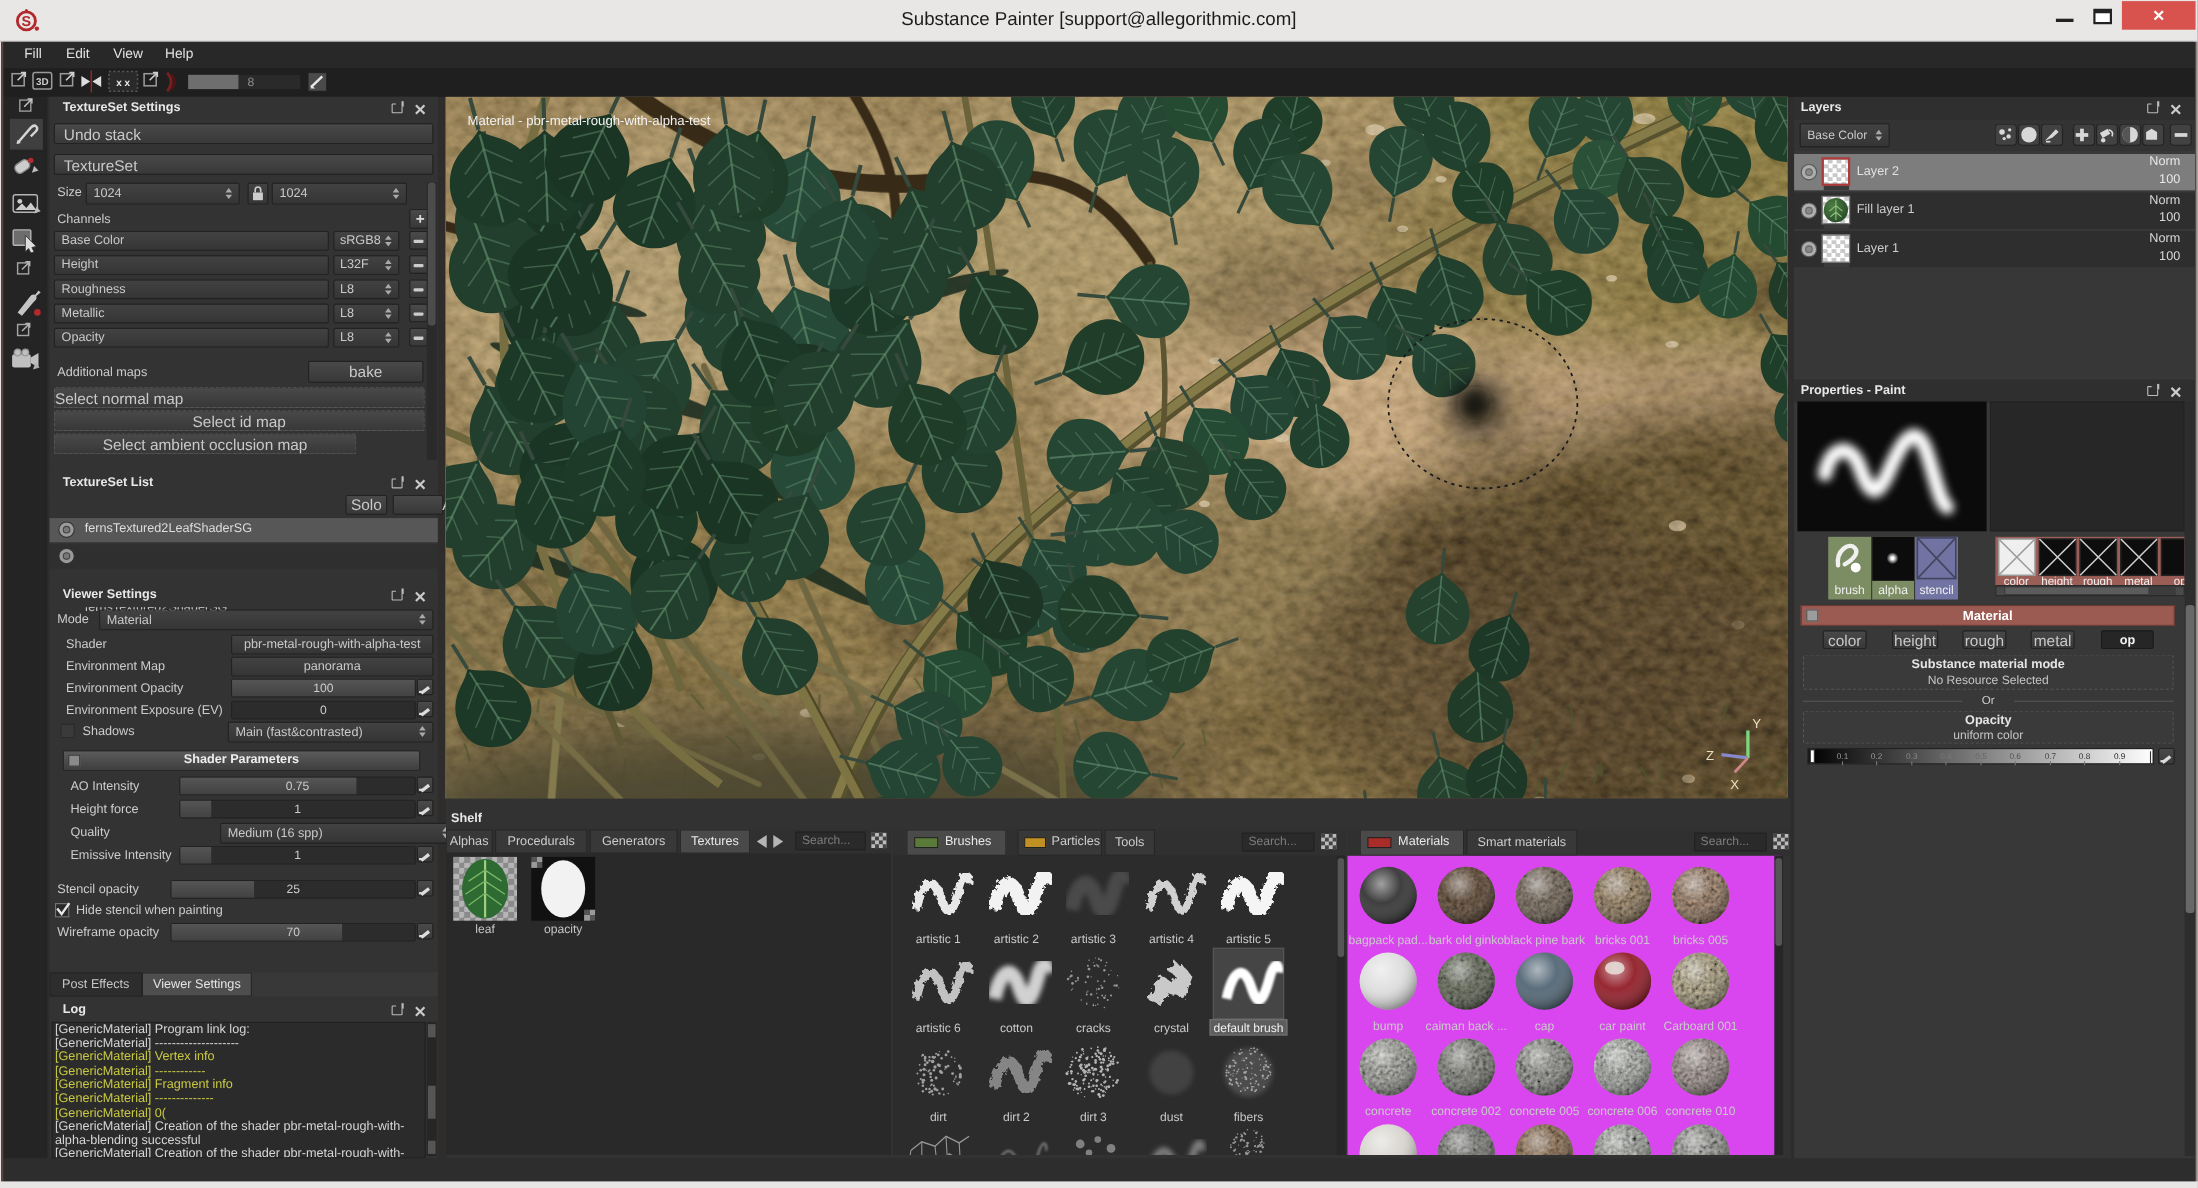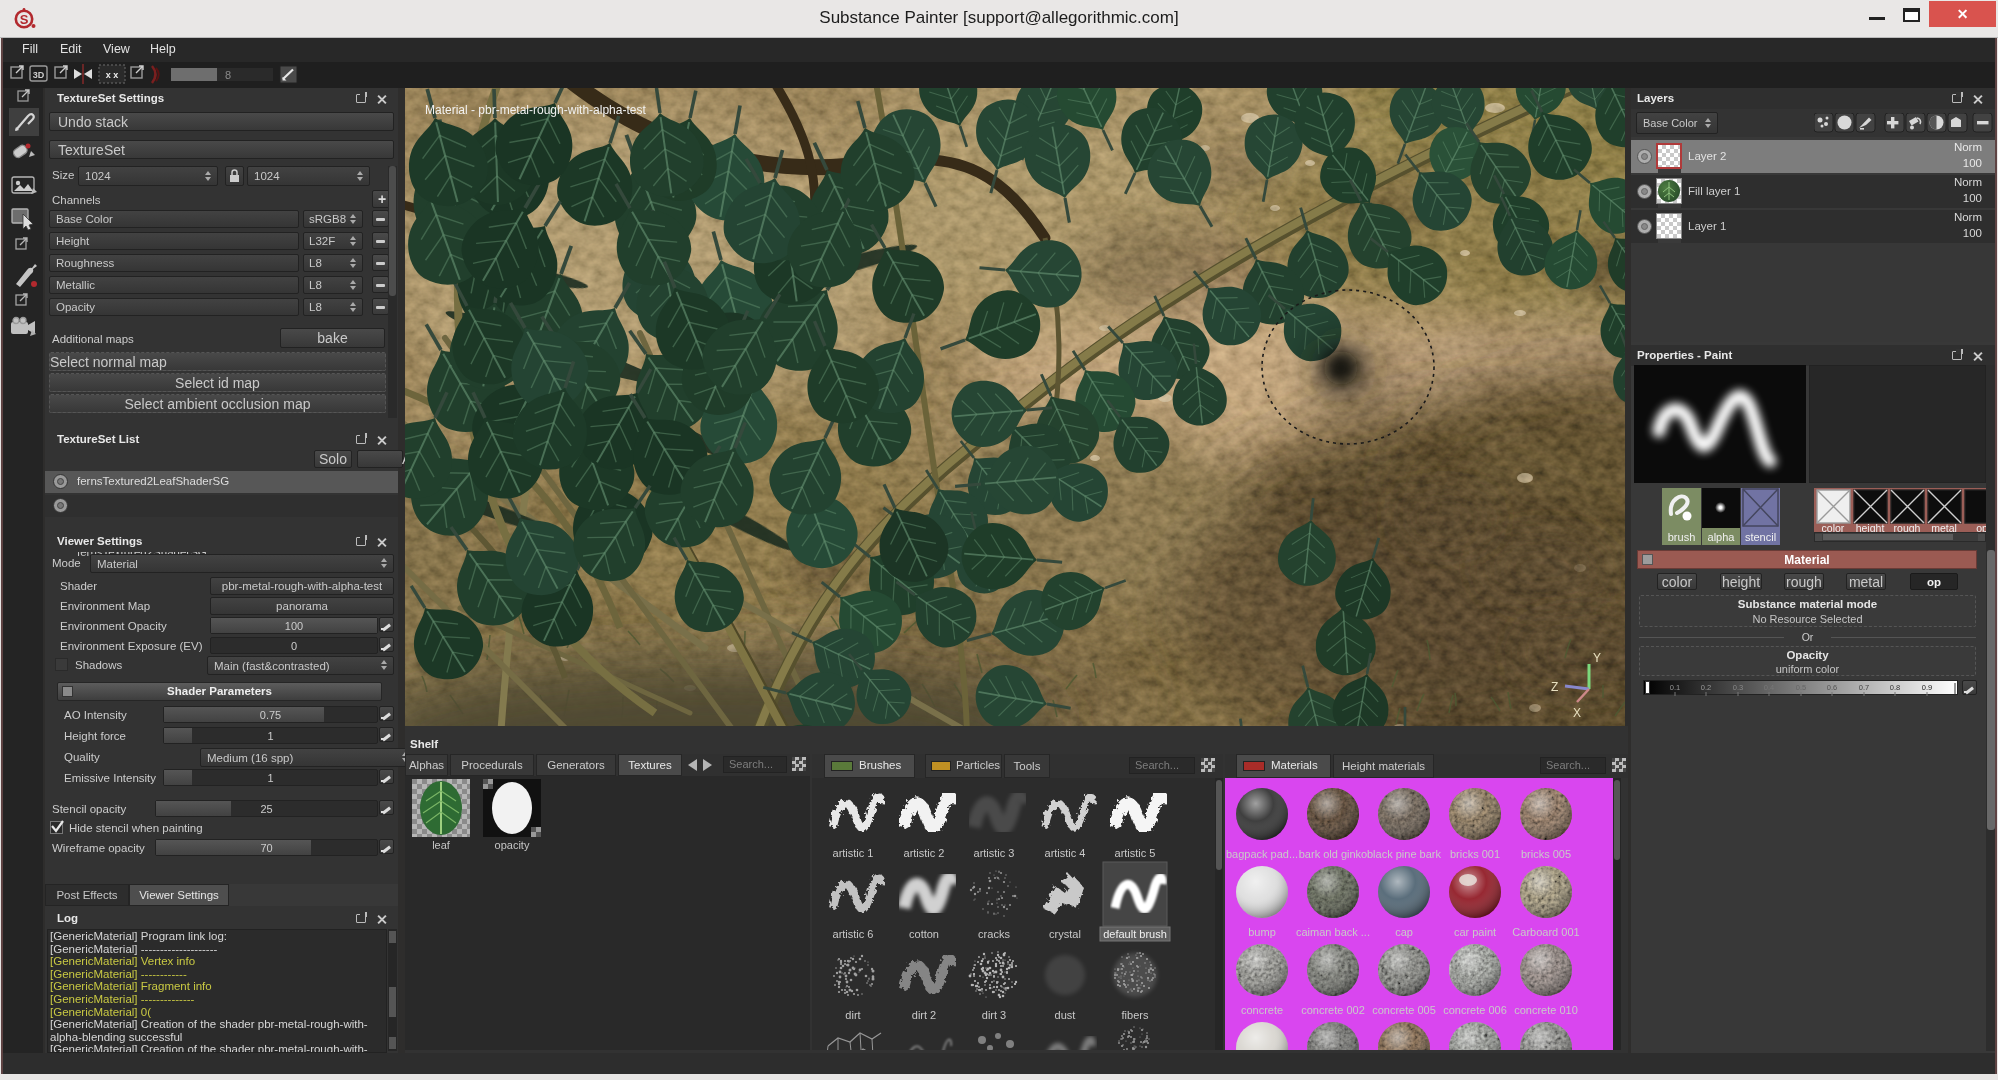--- a/index.html
+++ b/index.html
@@ -166,21 +166,21 @@
  <div class="fld2" style="left:4px;top:188px;width:250px;height:18px;"><span style="margin-left:6px;line-height:17px;">Metallic</span></div>
  <div class="fld2" style="left:258px;top:188px;width:60px;height:18px;"><span style="margin-left:5px;line-height:17px;">L8</span><div class="updn" style="top:2px;"></div></div>
  <div class="minus" style="left:327px;top:188px;width:17px;height:17px;"></div>
  <div class="fld2" style="left:4px;top:210px;width:250px;height:18px;"><span style="margin-left:6px;line-height:17px;">Opacity</span></div>
  <div class="fld2" style="left:258px;top:210px;width:60px;height:18px;"><span style="margin-left:5px;line-height:17px;">L8</span><div class="updn" style="top:2px;"></div></div>
  <div class="minus" style="left:327px;top:210px;width:17px;height:17px;"></div>
  <div class="lbl" style="left:7px;top:245px;">Additional maps</div>
  <div class="fld" style="left:235px;top:240px;width:105px;height:20px;text-align:center;"><span style="line-height:19px;">bake</span></div>
  <div class="fld" style="left:4px;top:264px;width:337px;height:19px;text-align:left;border-style:dashed;border-color:#555;"><span style="line-height:18px;">Select normal map</span></div>
  <div class="fld" style="left:4px;top:285px;width:337px;height:19px;text-align:center;border-style:dashed;border-color:#555;"><span style="line-height:18px;">Select id map</span></div>
- <div class="fld" style="left:4px;top:306px;width:337px;height:19px;text-align:center;border-style:dashed;border-color:#555;"><span style="line-height:18px;">Select ambient occlusion map</span></div>
+ <div class="fld" style="left:4px;top:306px;width:275px;height:19px;text-align:center;border-style:dashed;border-color:#555;"><span style="line-height:18px;">Select ambient occlusion map</span></div>
  <div class="abs" style="left:343px;top:78px;width:9px;height:252px;background:#2a2a2a;">
         <div class="abs" style="left:1px;top:0;width:7px;height:130px;background:#4c4c4c;border-radius:3px;"></div>
       </div>
 
  <div class="phead" style="top:341px;">
         <div class="pt">TextureSet List</div>
         <div class="flic" style="right:32px;top:6px;"></div>
         <div class="xic" style="right:12px;top:6px;"></div>
       </div>
  <div class="fld" style="left:269px;top:362px;width:38px;height:18px;text-align:center;"><span style="line-height:17px;">Solo</span></div>
@@ -1267,21 +1267,21 @@
           <div class="abs" style="left:1px;top:2px;width:6px;height:90px;background:#555;border-radius:3px;"></div>
         </div>
  </div>
 
  <div class="abs" style="left:820px;top:0;width:403px;height:327px;background:#323232;">
   <div class="abs" style="left:0;top:28px;width:403px;height:24px;background:#303030;">
    <div class="abs" style="left:11px;top:0;width:95px;height:24px;background:#4a4a4a;border:1px solid #262626;">
             <div class="abs" style="left:6px;top:6px;width:22px;height:10px;background:#a92c28;border:1px solid #222;"></div>
             <span style="position:absolute;left:34px;top:4px;font-size:11.5px;color:#e8e8e8;">Materials</span>
           </div>
-   <div class="abs" style="left:108px;top:0;width:101px;height:24px;background:#383838;border:1px solid #262626;color:#ccc;font-size:11.5px;text-align:center;line-height:23px;">Height materials</div>
+   <div class="abs" style="left:108px;top:0;width:101px;height:24px;background:#383838;border:1px solid #262626;color:#ccc;font-size:11.5px;text-align:center;line-height:23px;">Smart materials</div>
    <div class="abs" style="left:315px;top:3px;width:66px;height:17px;background:#2a2a2a;border:1px solid #222;color:#7d7d7d;font-size:11px;padding:1px 0 0 5px;">Search...</div>
    <div class="abs" style="left:387px;top:4px;width:14px;height:14px;background:conic-gradient(#bbb 25%,#444 0 50%,#bbb 0 75%,#444 0) 0 0/7px 7px;"></div>
   </div>
   <div class="abs" style="left:0;top:52px;width:395px;height:272px;background:#d946ef;" id="matarea">
   <svg width="395" height="272" viewBox="0 0 395 272">
    <defs>
     <radialGradient id="sh" cx="0.38" cy="0.3" r="0.75">
                 <stop offset="0" stop-color="#fff" stop-opacity="0.55"></stop>
                 <stop offset="0.45" stop-color="#fff" stop-opacity="0.08"></stop>
                 <stop offset="1" stop-color="#000" stop-opacity="0.45"></stop>

